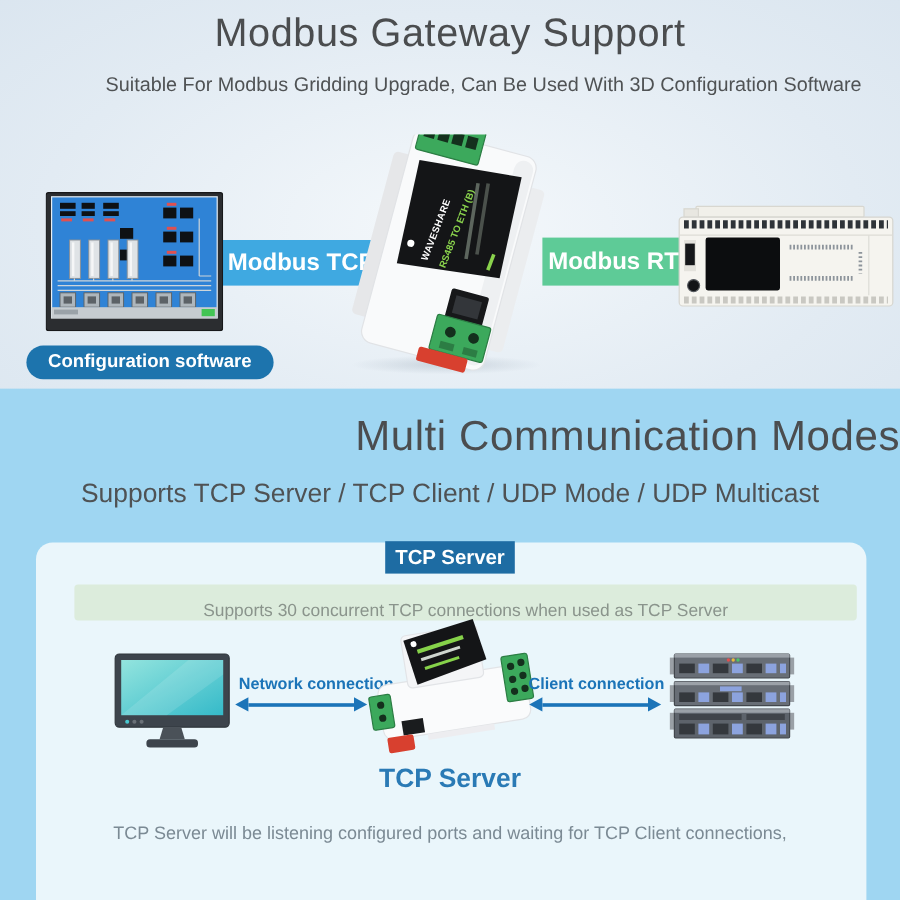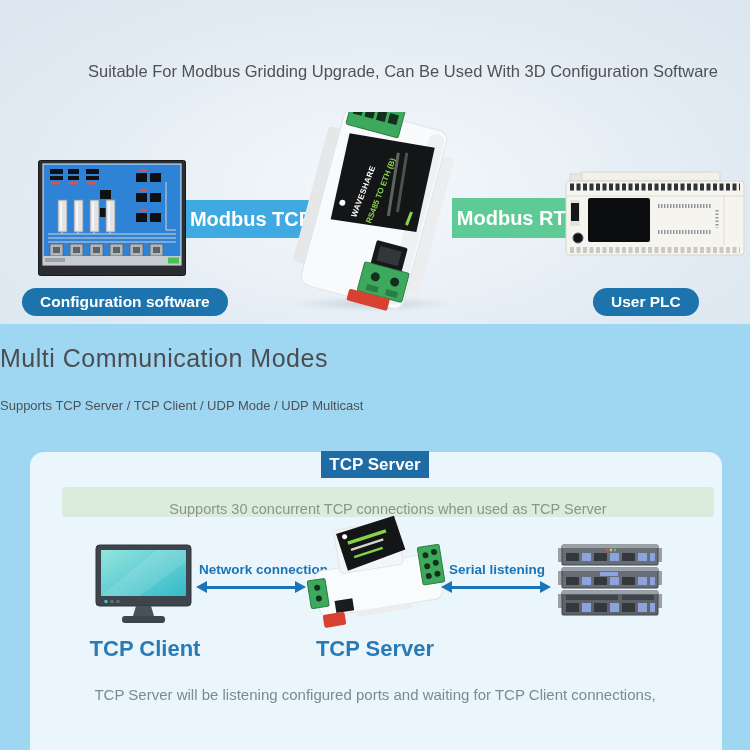--- a/index.html
+++ b/index.html
@@ -26,24 +26,24 @@
     display:flex;align-items:center;justify-content:center;}
   #plc{position:absolute;left:562px;top:170px;z-index:2;}
   .pill{position:absolute;top:288px;height:28px;padding:0 18px;border-radius:14px;
     background:#1d74ad;color:#ffffff;font-size:15.5px;font-weight:600;
     display:flex;align-items:center;justify-content:center;}
   #pill-config{left:22px;}
   #pill-plc{left:593px;}
 
   
   #modes-section{position:absolute;left:0;top:324px;width:750px;height:426px;background:#9fd6f2;}
-  #m-title{position:absolute;left:0;top:20px;width:750px;text-align:left;
-    font-size:25px;color:#4b4d4f;letter-spacing:0.5px;}
-  #m-subtitle{position:absolute;left:0;top:74px;width:750px;text-align:left;
-    font-size:13px;color:#4f5254;}
+  #m-title{position:absolute;left:0;top:20px;width:750px;text-align:right;
+    font-size:35px;color:#4b4d4f;letter-spacing:0.5px;}
+  #m-subtitle{position:absolute;left:0;top:74px;width:750px;text-align:center;
+    font-size:22px;color:#4f5254;}
   #card{position:absolute;left:30px;top:128px;width:692px;height:298px;
     background:#eaf6fb;border-radius:14px 14px 0 0;}
   #badge{position:absolute;left:375px;top:127px;transform:translateX(-50%);
     width:108px;height:27px;background:#1e6ca3;color:#fff;font-size:17px;font-weight:600;
     display:flex;align-items:center;justify-content:center;}
   #note{position:absolute;left:62px;top:163px;width:652px;height:30px;background:#dcecdc;border-radius:3px;
     color:#8a948c;font-size:14.5px;display:flex;align-items:flex-end;justify-content:center;}
 
   #monitor{position:absolute;left:95px;top:220px;}
   #server-dev{position:absolute;left:303px;top:190px;}
@@ -71,20 +71,21 @@
     color:#7b8a94;font-size:15px;}
   #footer1{top:362px;}
   #footer2{top:390px;}
 </style>
 </head>
 <body>
 
 <div id="page">
 
   <div id="top-section">
+    <div id="title">Modbus Gateway Support</div>
     <div id="subtitle">Suitable For Modbus Gridding Upgrade, Can Be Used With 3D Configuration Software</div>
 
     <svg id="scada" width="148" height="116" viewBox="0 0 148 116">
       <rect x="0.5" y="0.5" width="147" height="115" rx="2" fill="#2b2d30" stroke="#17181a"></rect>
       <rect x="5" y="4" width="138" height="101" fill="#2f83d6" stroke="#e8eef2" stroke-width="1"></rect>
 
       <g fill="#0e1114">
         <rect x="12" y="9" width="13" height="5"></rect>
           <rect x="12" y="16" width="13" height="4"></rect>
         <rect x="30" y="9" width="11" height="5"></rect>
@@ -213,23 +214,20 @@
       <line x1="96" y1="36" x2="150" y2="36" stroke="#8d949b" stroke-width="4" stroke-dasharray="1.5 1.5"></line>
       <line x1="96" y1="62" x2="150" y2="62" stroke="#8d949b" stroke-width="4" stroke-dasharray="1.5 1.5"></line>
       <line x1="155" y1="40" x2="155" y2="58" stroke="#8d949b" stroke-width="3" stroke-dasharray="1.5 2"></line>
       <line x1="162" y1="26" x2="162" y2="76" stroke="#dddcd6" stroke-width="1"></line>
       <line x1="8" y1="80" x2="178" y2="80" stroke="#c9c8c2" stroke-width="6" stroke-dasharray="4 2.5"></line>
     </svg>
 
     <div id="pill-config" class="pill">
       <span>Configuration software</span>
     </div>
-    <div id="pill-plc" class="pill">
-      <span>User PLC</span>
-    </div>
   </div>
 
   <div id="modes-section">
     <div id="m-title">Multi Communication Modes</div>
     <div id="m-subtitle">Supports TCP Server / TCP Client / UDP Mode / UDP Multicast</div>
 
     <div id="card"></div>
     <div id="badge">
       <span>TCP Server</span>
     </div>
@@ -281,21 +279,21 @@
           <rect x="4" y="56" width="18" height="28" rx="2" fill="#3ca95c" stroke="#2c7d44"></rect>
           <circle cx="13" cy="64" r="3" fill="#14301d"></circle>
             <circle cx="13" cy="75" r="3" fill="#14301d"></circle>
         </g>
         <rect x="28" y="80" width="18" height="12" fill="#1a1c1e"></rect>
         <rect x="14" y="92" width="22" height="13" rx="2" fill="#d8402f"></rect>
         <rect x="48" y="94" width="56" height="5" fill="#ededf0"></rect>
       </g>
     </svg>
 
-    <div id="arrow2-label" class="link-label">Serial listening</div>
+    <div id="arrow2-label" class="link-label">Client connection</div>
     <div id="arrow2" class="dbl-arrow"></div>
 
     <svg id="rack" width="104" height="74" viewBox="0 0 104 74">
       <g>
         <rect x="0" y="5" width="4" height="14" fill="#9aa0a6"></rect>
           <rect x="100" y="5" width="4" height="14" fill="#9aa0a6"></rect>
         <rect x="4" y="2" width="96" height="20" rx="1" fill="#686e76" stroke="#42474d"></rect>
         <rect x="4" y="2" width="96" height="3" fill="#9ba1a8"></rect>
         <circle cx="49" cy="7" r="1.4" fill="#e05050"></circle>
           <circle cx="53" cy="7" r="1.4" fill="#e8b93c"></circle>
@@ -344,18 +342,17 @@
           </g>
         <g fill="#8ca3de">
             <rect x="24" y="60" width="9" height="9"></rect>
             <rect x="52" y="60" width="9" height="9"></rect>
             <rect x="80" y="60" width="9" height="9"></rect>
             <rect x="92" y="60" width="5" height="9"></rect>
           </g>
       </g>
     </svg>
 
-    <div id="label-client" class="node-label">TCP Client</div>
     <div id="label-server" class="node-label">TCP Server</div>
 
     <div id="footer1" class="footer-line">TCP Server will be listening configured ports and waiting for TCP Client connections,</div>
   </div>
 </div>
 
 </body></html>

